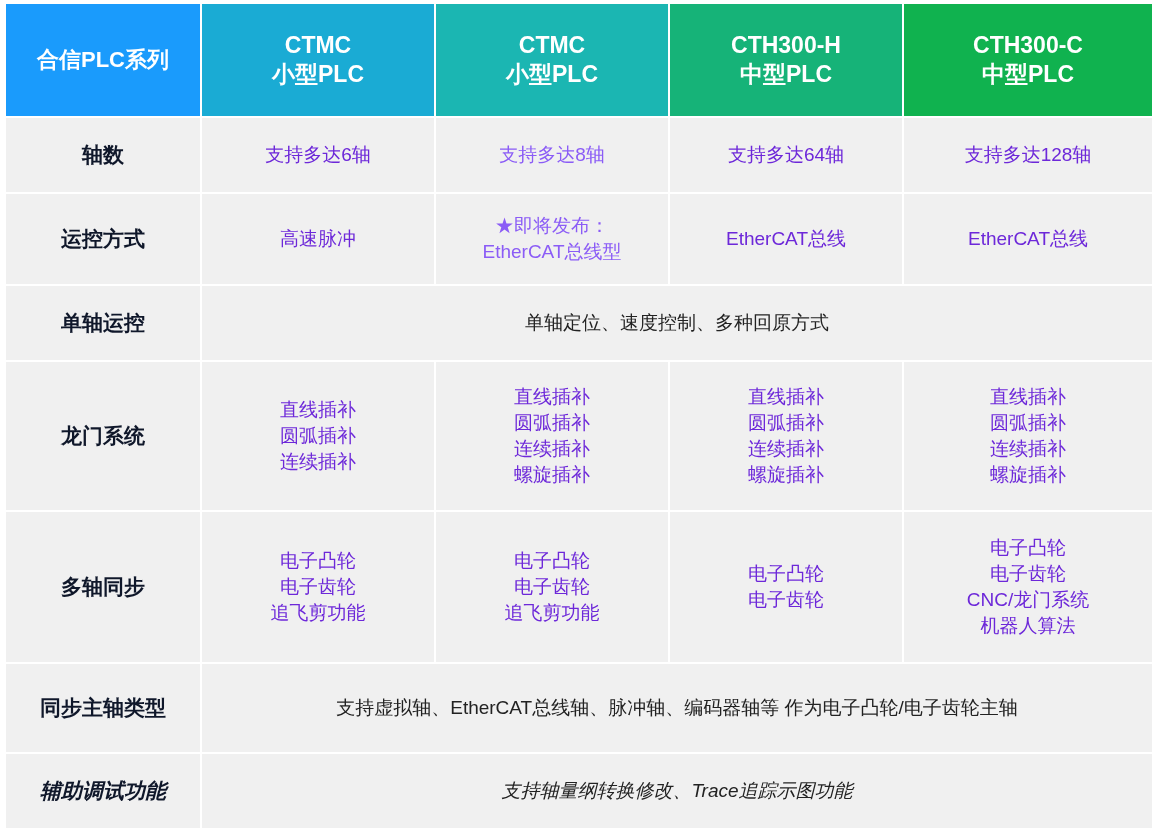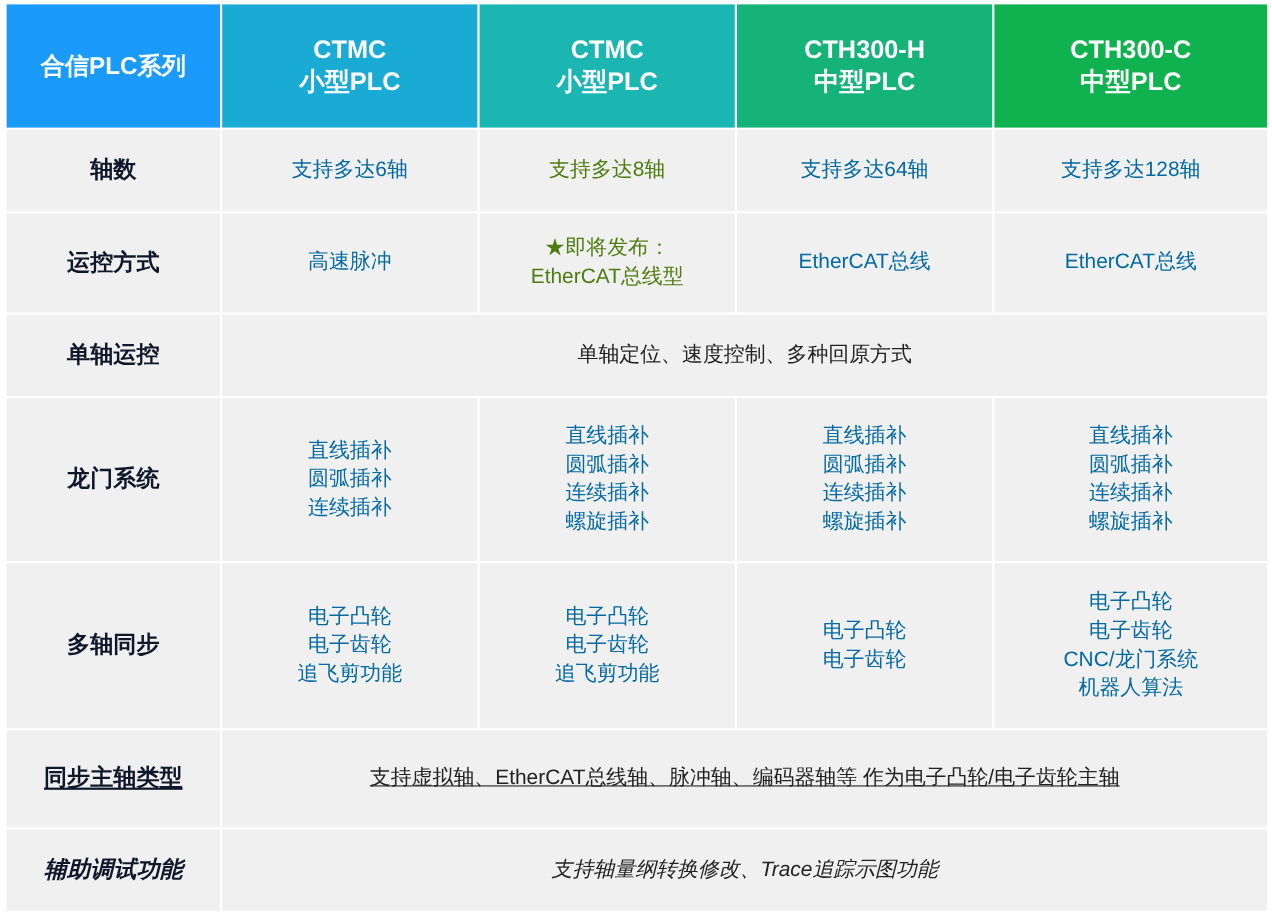--- a/index.html
+++ b/index.html
@@ -56,36 +56,36 @@
   tr.head th .hl { display: block; white-space: nowrap; }
 
   td.rowhead {
     background: #f0f0f0;
     font-weight: bold;
     font-size: 21px;
     color: #0f172a;
   }
   td.cell {
     background: #f0f0f0;
-    color: #0369a1;
+    color: #6d28d9;
   }
   td.highlight {
-    color: #4d7c0f;
+    color: #8b5cf6;
   }
   td.cell .ln { display: block; white-space: nowrap; }
   td.span {
     background: #f0f0f0;
     margin-top: 44px;
   }
   tr.r-axis td { height: 62px; }
   tr.r-mode td { height: 78px; }
   tr.r-single td { height: 62px; }
   tr.r-interp td { height: 136px; }
   tr.r-sync td { height: 138px; }
-  tr.r-master td { height: 76px; text-decoration: underline; }
+  tr.r-master td { height: 76px; }
   tr.r-debug td { height: 62px; font-style: italic; }
 </style>
 </head>
 <body>
 
 <div id="sheet">
   <table class="spec">
     <colgroup>
       <col class="c0">
         <col class="c1">

